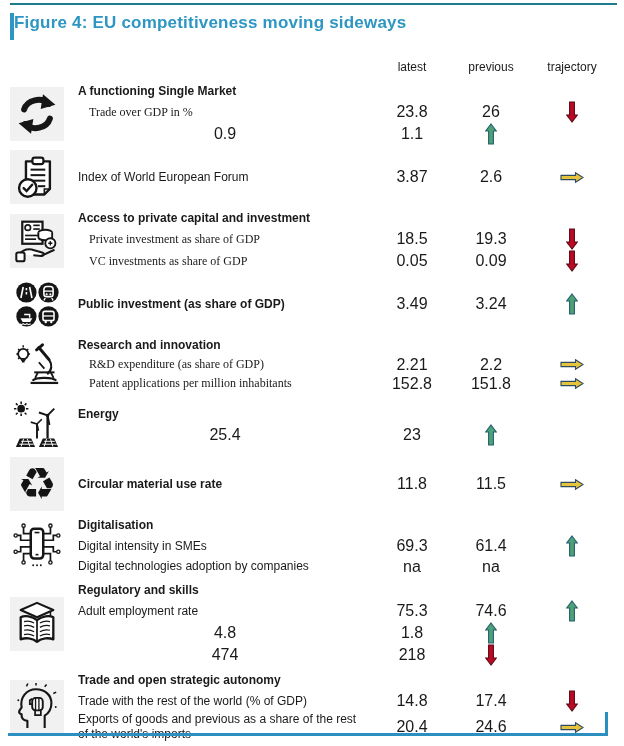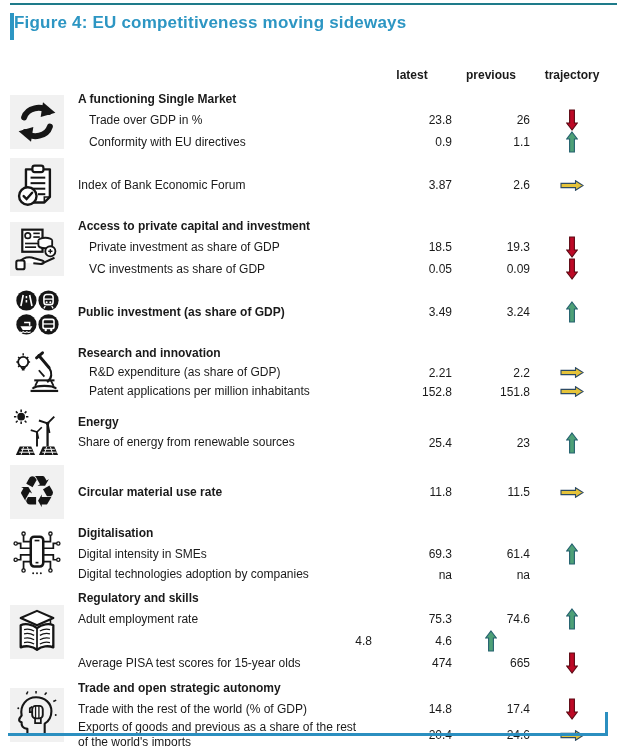--- a/index.html
+++ b/index.html
@@ -6,36 +6,36 @@
   .page{
     position:relative;width:624px;height:746px;background:#fff;overflow:hidden;
     font-family:"Liberation Sans","DejaVu Sans",sans-serif;color:#1a1a1a;
   }
   .top-rule{position:absolute;top:3px;left:10px;width:607px;height:2px;background:#1e7b8a;}
   .title-row{display:flex;gap:0;margin:13px 10px 15px 10px;}
   .title-accent{width:4px;height:27px;background:#2d96c3;flex:0 0 4px;}
   .fig-title{margin:0;font-size:17px;font-weight:bold;color:#2d96c3;letter-spacing:.2px;}
   .col-headers{
     display:grid;grid-template-columns:68px 1fr 80px 78px 84px;
-    margin:28px 10px 8px 10px;font-size:12px;font-weight:bold;
+    margin:20px 10px 8px 10px;font-size:12px;font-weight:normal;
   }
   .col-headers .h{text-align:center;}
   .table{margin:0 10px;}
   .section{display:flex;align-items:center;margin-bottom:5px;}
   .icon-cell{flex:0 0 68px;display:flex;align-items:center;}
   .icon-box{width:54px;height:54px;display:flex;align-items:center;justify-content:center;}
   .icon-box.gray{background:#f1f1f1;}
   .icon-box svg{display:block;}
   .recycle-glyph{font-family:"DejaVu Sans",sans-serif;font-size:44px;line-height:1;color:#141414;}
   .rows{flex:1;display:flex;flex-direction:column;}
   .row{display:grid;grid-template-columns:1fr 80px 78px 84px;align-items:center;min-height:19px;}
   .row .label{font-size:12px;line-height:1.25;padding-right:6px;}
   .row.bold .label{font-weight:bold;}
-  .row .label.indent{padding-left:11px;}
-  .val{font-size:12px;text-align:right;}
+  .row .label.indent{padding-left:11px;font-family:Liberation Serif, serif;}
+  .val{font-size:16px;text-align:center;}
   .traj{display:flex;justify-content:center;align-items:center;}
   .traj svg{display:block;}
   .source-row{margin:3px 10px 0 10px;font-size:11px;font-style:italic;color:#595959;}
   .bottom-rule{position:absolute;left:8px;bottom:10px;width:600px;height:3px;background:#2b8fc0;}
   .bottom-tick{position:absolute;left:605px;bottom:10px;width:3px;height:24px;background:#2b8fc0;}
 </style>
 </head>
 <body>
 
 <div class="page">
@@ -77,21 +77,20 @@
             <div class="label indent">Trade over GDP in %</div>
             <div class="val">23.8</div>
             <div class="val">26</div>
             <div class="traj">
               <svg width="12" height="22" viewBox="0 0 12 22">
                 <path d="M6 21 L0.7 14 H3.6 V1 H8.4 V14 H11.3 Z" fill="#bd0926" stroke="#5c0a14" stroke-width="1.1"></path>
               </svg>
             </div>
           </div>
           <div class="row">
-            <div class="label indent">Conformity with EU directives</div>
             <div class="val">0.9</div>
             <div class="val">1.1</div>
             <div class="traj">
               <svg width="12" height="22" viewBox="0 0 12 22">
                 <path d="M6 1 L11.3 8 H8.4 V21 H3.6 V8 H0.7 Z" fill="#4ea077" stroke="#23606e" stroke-width="1.1"></path>
               </svg>
             </div>
           </div>
         </div>
       </div>
@@ -106,21 +105,21 @@
               <line x1="18" y1="23" x2="34" y2="23" stroke="#161616" stroke-width="2.2"></line>
               <line x1="18" y1="29" x2="34" y2="29" stroke="#161616" stroke-width="2.2"></line>
               <line x1="26" y1="35" x2="34" y2="35" stroke="#161616" stroke-width="2.2"></line>
               <circle cx="15" cy="37" r="9.5" fill="#fff" stroke="#161616" stroke-width="2.6"></circle>
               <path d="M10.5 37 l3.2 3.2 l6 -6.8" fill="none" stroke="#161616" stroke-width="2.6" stroke-linecap="round"></path>
             </svg>
           </span>
         </div>
         <div class="rows">
           <div class="row">
-            <div class="label">Index of Bank Economic Forum</div>
+            <div class="label">Index of World European Forum</div>
             <div class="val">3.87</div>
             <div class="val">2.6</div>
             <div class="traj">
               <svg width="24" height="11" viewBox="0 0 24 11">
                 <path d="M23 5.5 L15.5 10.3 V7.6 H1 V3.4 H15.5 V0.7 Z" fill="#e5c33a" stroke="#2d4a63" stroke-width="1.1"></path>
               </svg>
             </div>
           </div>
         </div>
       </div>
@@ -277,21 +276,20 @@
           </span>
         </div>
         <div class="rows">
           <div class="row bold">
             <div class="label">Energy</div>
             <div class="val"></div>
             <div class="val"></div>
             <div class="traj"></div>
           </div>
           <div class="row">
-            <div class="label">Share of energy from renewable sources</div>
             <div class="val">25.4</div>
             <div class="val">23</div>
             <div class="traj">
               <svg width="12" height="22" viewBox="0 0 12 22">
                 <path d="M6 1 L11.3 8 H8.4 V21 H3.6 V8 H0.7 Z" fill="#4ea077" stroke="#23606e" stroke-width="1.1"></path>
               </svg>
             </div>
           </div>
         </div>
       </div>
@@ -388,31 +386,30 @@
             <div class="val">75.3</div>
             <div class="val">74.6</div>
             <div class="traj">
               <svg width="12" height="22" viewBox="0 0 12 22">
                 <path d="M6 1 L11.3 8 H8.4 V21 H3.6 V8 H0.7 Z" fill="#4ea077" stroke="#23606e" stroke-width="1.1"></path>
               </svg>
             </div>
           </div>
           <div class="row">
             <div class="val">4.8</div>
-            <div class="val">4.6</div>
-            <div class="traj">
-              <svg width="12" height="22" viewBox="0 0 12 22">
-                <path d="M6 1 L11.3 8 H8.4 V21 H3.6 V8 H0.7 Z" fill="#4ea077" stroke="#23606e" stroke-width="1.1"></path>
-              </svg>
-            </div>
-          </div>
-          <div class="row">
-            <div class="label">Average PISA test scores for 15-year olds</div>
+            <div class="val">1.8</div>
+            <div class="traj">
+              <svg width="12" height="22" viewBox="0 0 12 22">
+                <path d="M6 1 L11.3 8 H8.4 V21 H3.6 V8 H0.7 Z" fill="#4ea077" stroke="#23606e" stroke-width="1.1"></path>
+              </svg>
+            </div>
+          </div>
+          <div class="row">
             <div class="val">474</div>
-            <div class="val">665</div>
+            <div class="val">218</div>
             <div class="traj">
               <svg width="12" height="22" viewBox="0 0 12 22">
                 <path d="M6 21 L0.7 14 H3.6 V1 H8.4 V14 H11.3 Z" fill="#bd0926" stroke="#5c0a14" stroke-width="1.1"></path>
               </svg>
             </div>
           </div>
         </div>
       </div>
       <div class="section">
         <div class="icon-cell">

